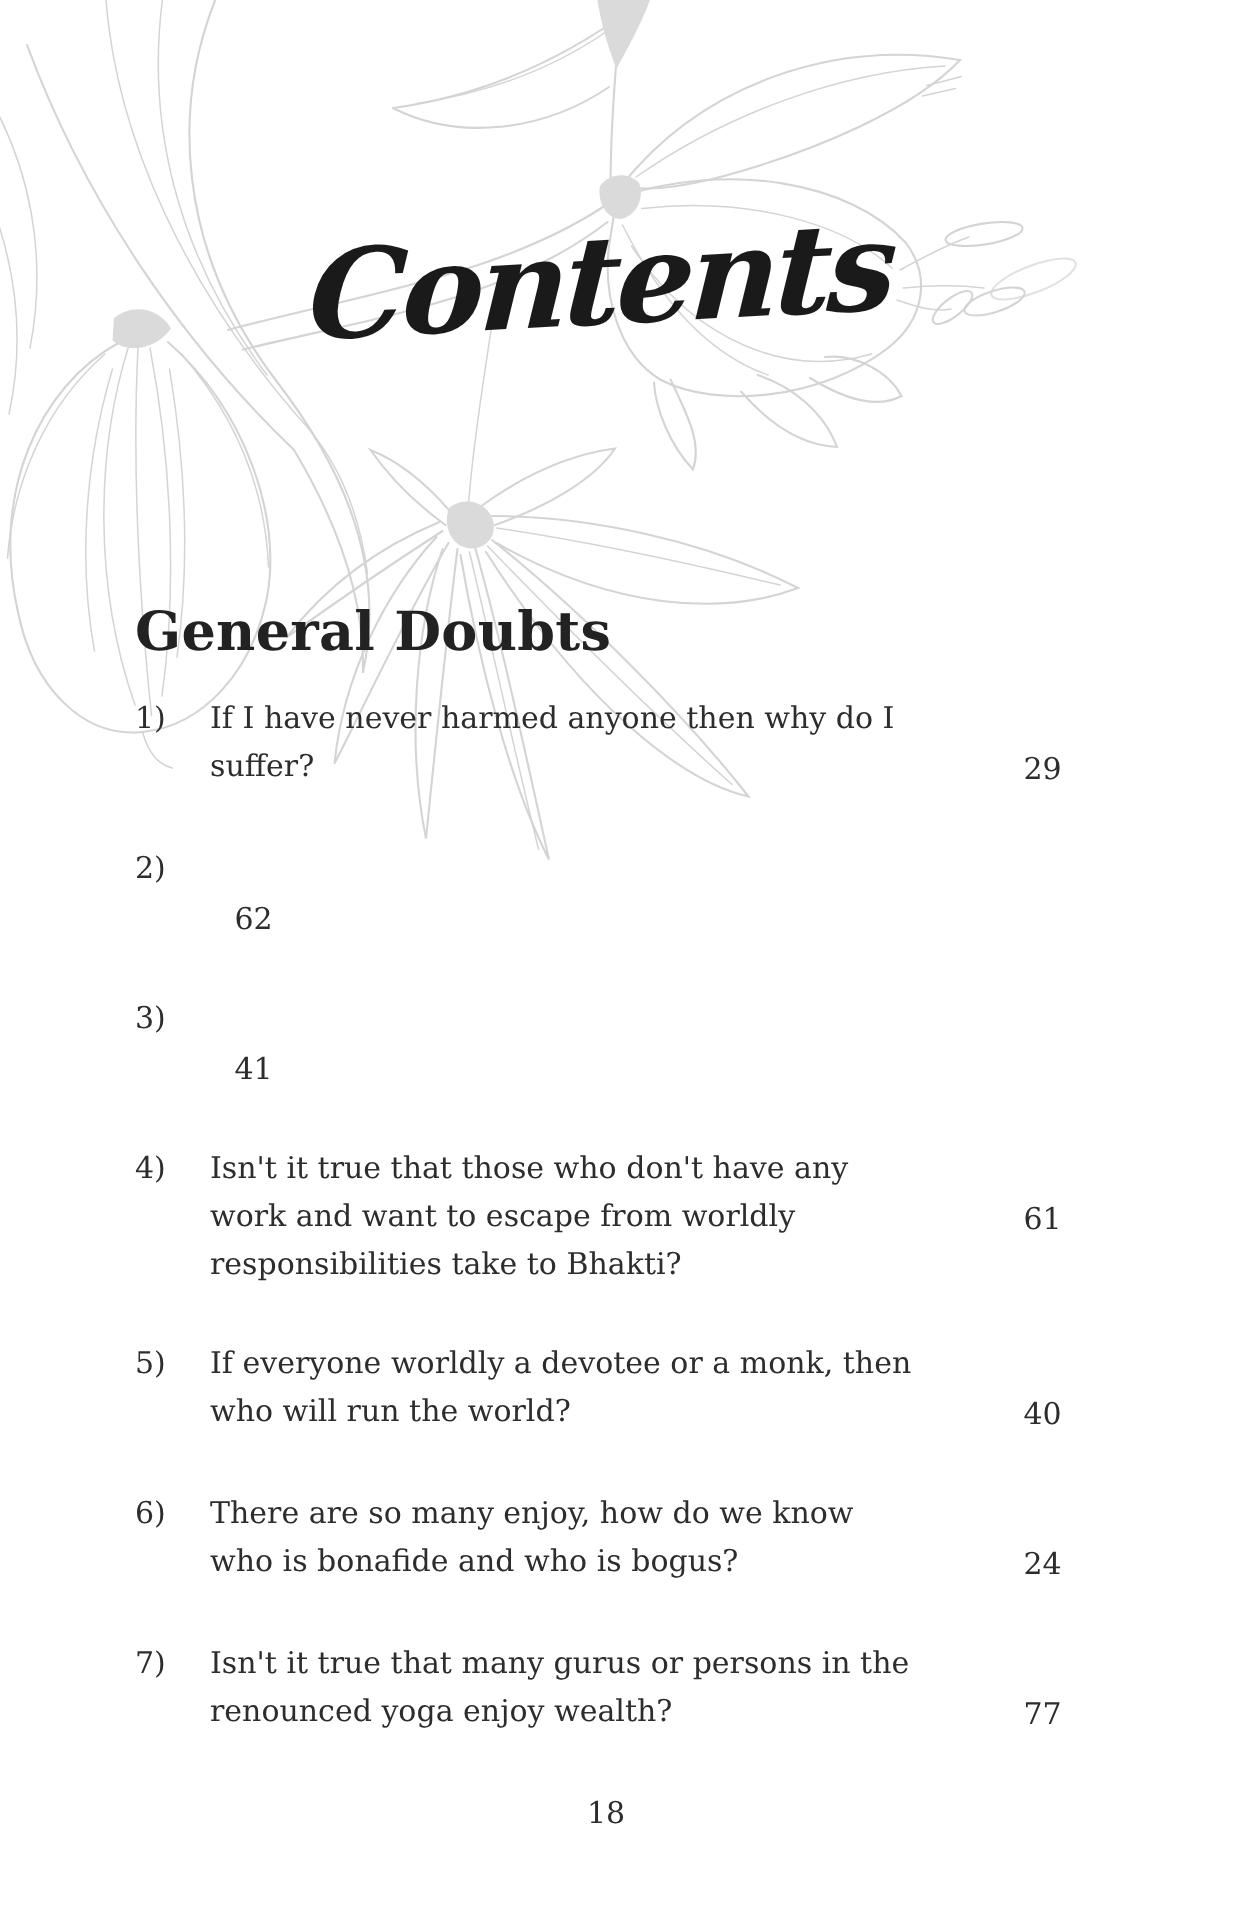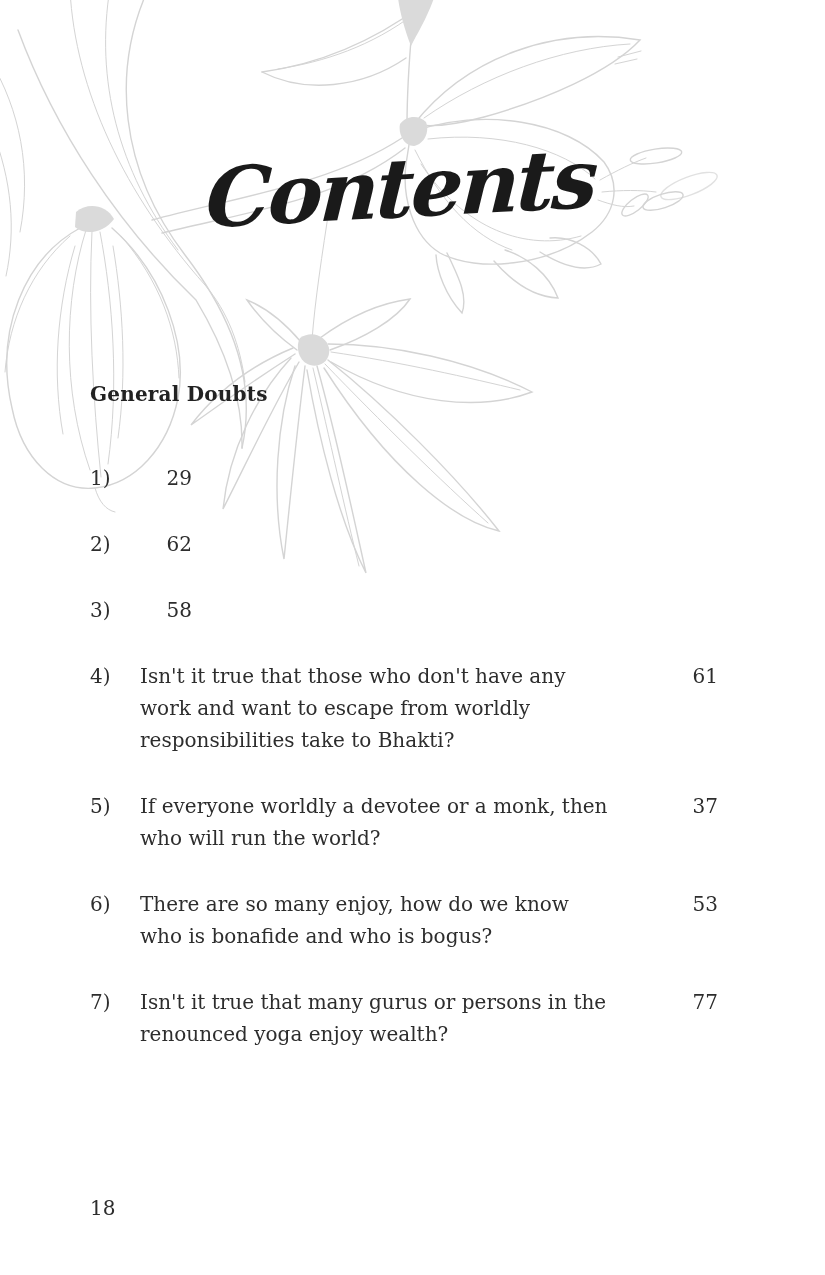--- a/index.html
+++ b/index.html
@@ -39,46 +39,46 @@
     font-family:"DejaVu Serif","Liberation Serif",serif;
     font-style:italic;
     font-weight:bold;
     font-size:82px;
     letter-spacing:-3px;
     color:var(--title);
     transform:translateX(-12px) rotate(-3deg) skewX(-6deg);
   }
   .section-heading{
     position:absolute;
-    top:382px;left:90px;
-    font-size:20px;
+    top:400px;left:90px;
+    font-size:36px;
     font-weight:bold;
     color:#222222;
     letter-spacing:0.2px;
   }
   .toc{
     position:absolute;
     top:462px;left:90px;
     width:628px;
   }
   .toc-row{
     display:flex;
     align-items:flex-start;
     margin-bottom:34px;
     font-size:20px;
     line-height:32px;
   }
   .toc-num{flex:0 0 50px;}
   .toc-q{flex:1 1 auto; white-space:pre-line;}
-  .toc-page{flex:0 0 46px; text-align:right; margin-left:6px;}
+  .toc-page{flex:0 0 46px; text-align:center; margin-left:6px;margin-top:34px;}
   .folio{
     position:absolute;
     top:1196px;left:90px;
     width:628px;
-    text-align:left;
+    text-align:center;
     font-size:20px;
   }
 </style>
 </head>
 <body>
 
 <div class="page">
 
   <svg class="art" width="825" height="640" viewBox="0 0 825 640" aria-hidden="true">
     <g fill="none" stroke="var(--line-art)" stroke-width="1.4" stroke-linecap="round">
@@ -152,48 +152,50 @@
 
   <div class="title-wrap">
     <span class="title">Contents</span>
   </div>
 
   <h2 class="section-heading">General Doubts</h2>
 
   <div class="toc">
     <div class="toc-row">
       <span class="toc-num">1)</span>
+      <span class="toc-q">If I have never harmed anyone then why do I
+suffer?</span>
       <span class="toc-page">29</span>
     </div>
     <div class="toc-row">
       <span class="toc-num">2)</span>
       <span class="toc-page">62</span>
     </div>
     <div class="toc-row">
       <span class="toc-num">3)</span>
-      <span class="toc-page">58</span>
+      <span class="toc-page">41</span>
     </div>
     <div class="toc-row">
       <span class="toc-num">4)</span>
       <span class="toc-q">Isn't it true that those who don't have any
 work and want to escape from worldly
 responsibilities take to Bhakti?</span>
       <span class="toc-page">61</span>
     </div>
     <div class="toc-row">
       <span class="toc-num">5)</span>
       <span class="toc-q">If everyone worldly a devotee or a monk, then
 who will run the world?</span>
-      <span class="toc-page">37</span>
+      <span class="toc-page">40</span>
     </div>
     <div class="toc-row">
       <span class="toc-num">6)</span>
       <span class="toc-q">There are so many enjoy, how do we know
 who is bonafide and who is bogus?</span>
-      <span class="toc-page">53</span>
+      <span class="toc-page">24</span>
     </div>
     <div class="toc-row">
       <span class="toc-num">7)</span>
       <span class="toc-q">Isn't it true that many gurus or persons in the
 renounced yoga enjoy wealth?</span>
       <span class="toc-page">77</span>
     </div>
   </div>
 
   <div class="folio">18</div>

